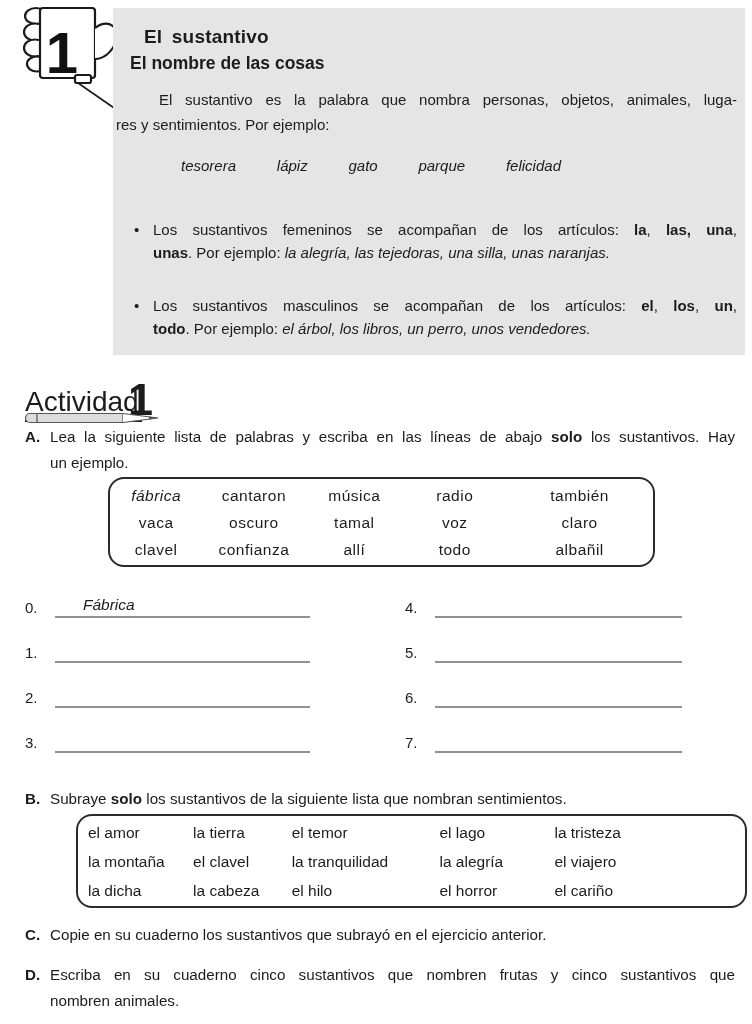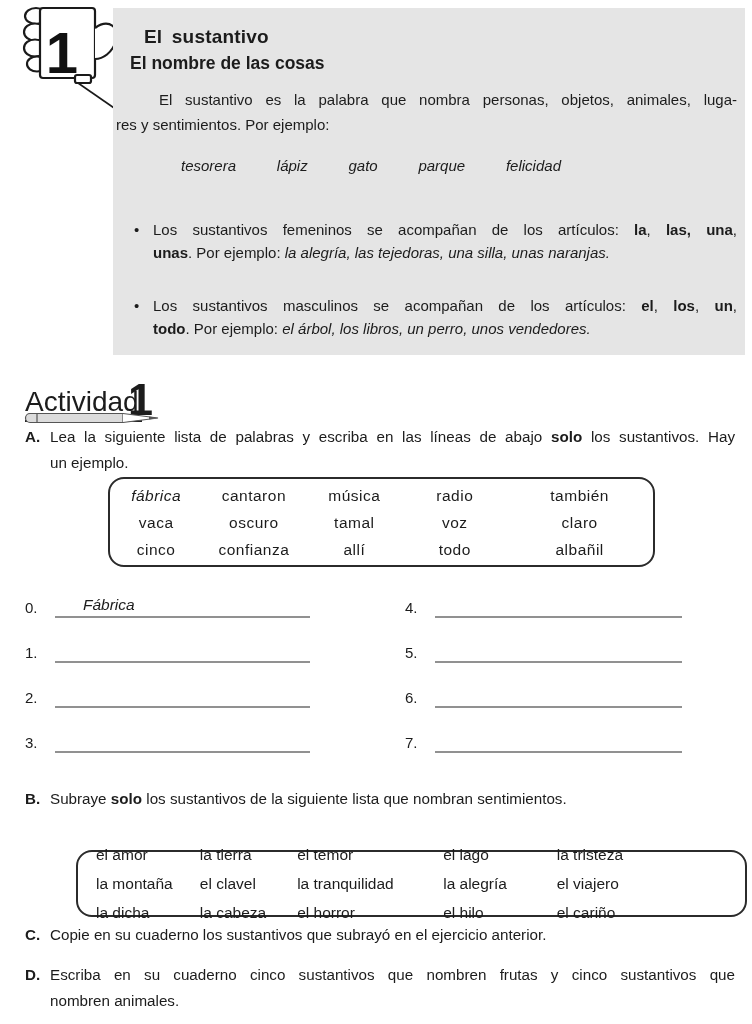--- a/index.html
+++ b/index.html
@@ -41,22 +41,22 @@
   .item-b { top:786px; width:713px; }
   .item-c { top:922px; width:713px; }
   .item-d { top:962px; width:713px; }
 
   
   .word-box { position:absolute; border:2px solid #2b2b2b; border-radius:16px; background:#fff;
               display:grid; align-content:center; }
   .box-a { left:108px; top:477px; width:547px; height:90px;
            grid-template-columns:17% 19% 18% 19% 27%; row-gap:4px; }
   .box-a .cell { text-align:center; font-size:15.5px; line-height:23px; letter-spacing:.5px; }
-  .box-b { left:76px; top:814px; width:671px; height:67px; padding-left:18px;
-           grid-template-columns:16% 15% 22.5% 17.5% 29%;margin-top:36px; }
+  .box-b { left:76px; top:814px; width:671px; height:94px; padding-left:10px;
+           grid-template-columns:16% 15% 22.5% 17.5% 29%; }
   .box-b .cell { text-align:left; font-size:15.5px; line-height:29px; }
 
   
   .blanks { position:absolute; left:25px; top:573px; display:grid; grid-auto-flow:column;
             grid-template-rows:repeat(4,45px); grid-template-columns:285px 277px; column-gap:95px; }
   .blank { display:flex; align-items:flex-end; height:45px; }
   .bnum { width:30px; font-size:15px; line-height:20px; }
   .bline { flex:1; height:24px; border-bottom:2px solid var(--line-col,#919191); padding-left:28px; }
   .bans { font-style:italic; font-size:15.5px; line-height:22px; }
 </style>
@@ -134,21 +134,21 @@
       <div class="cell i">fábrica</div>
       <div class="cell">cantaron</div>
       <div class="cell">música</div>
       <div class="cell">radio</div>
       <div class="cell">también</div>
       <div class="cell">vaca</div>
       <div class="cell">oscuro</div>
       <div class="cell">tamal</div>
       <div class="cell">voz</div>
       <div class="cell">claro</div>
-      <div class="cell">cinco</div>
+      <div class="cell">clavel</div>
       <div class="cell">confianza</div>
       <div class="cell">allí</div>
       <div class="cell">todo</div>
       <div class="cell">albañil</div>
     </div>
 
   <div class="blanks" id="blanks">
       <div class="blank">
         <span class="bnum">0.</span>
         <span class="bline"><span class="bans">Fábrica</span></span>
@@ -196,22 +196,22 @@
       <div class="cell">el temor</div>
       <div class="cell">el lago</div>
       <div class="cell">la tristeza</div>
       <div class="cell">la montaña</div>
       <div class="cell">el clavel</div>
       <div class="cell">la tranquilidad</div>
       <div class="cell">la alegría</div>
       <div class="cell">el viajero</div>
       <div class="cell">la dicha</div>
       <div class="cell">la cabeza</div>
+      <div class="cell">el hilo</div>
       <div class="cell">el horror</div>
-      <div class="cell">el hilo</div>
       <div class="cell">el cariño</div>
     </div>
 
   <div class="item item-c">
     <span class="item-label">C.</span>
     <div class="item-body">Copie en su cuaderno los sustantivos que subrayó en el ejercicio anterior.</div>
   </div>
 
   <div class="item item-d">
     <span class="item-label">D.</span>

